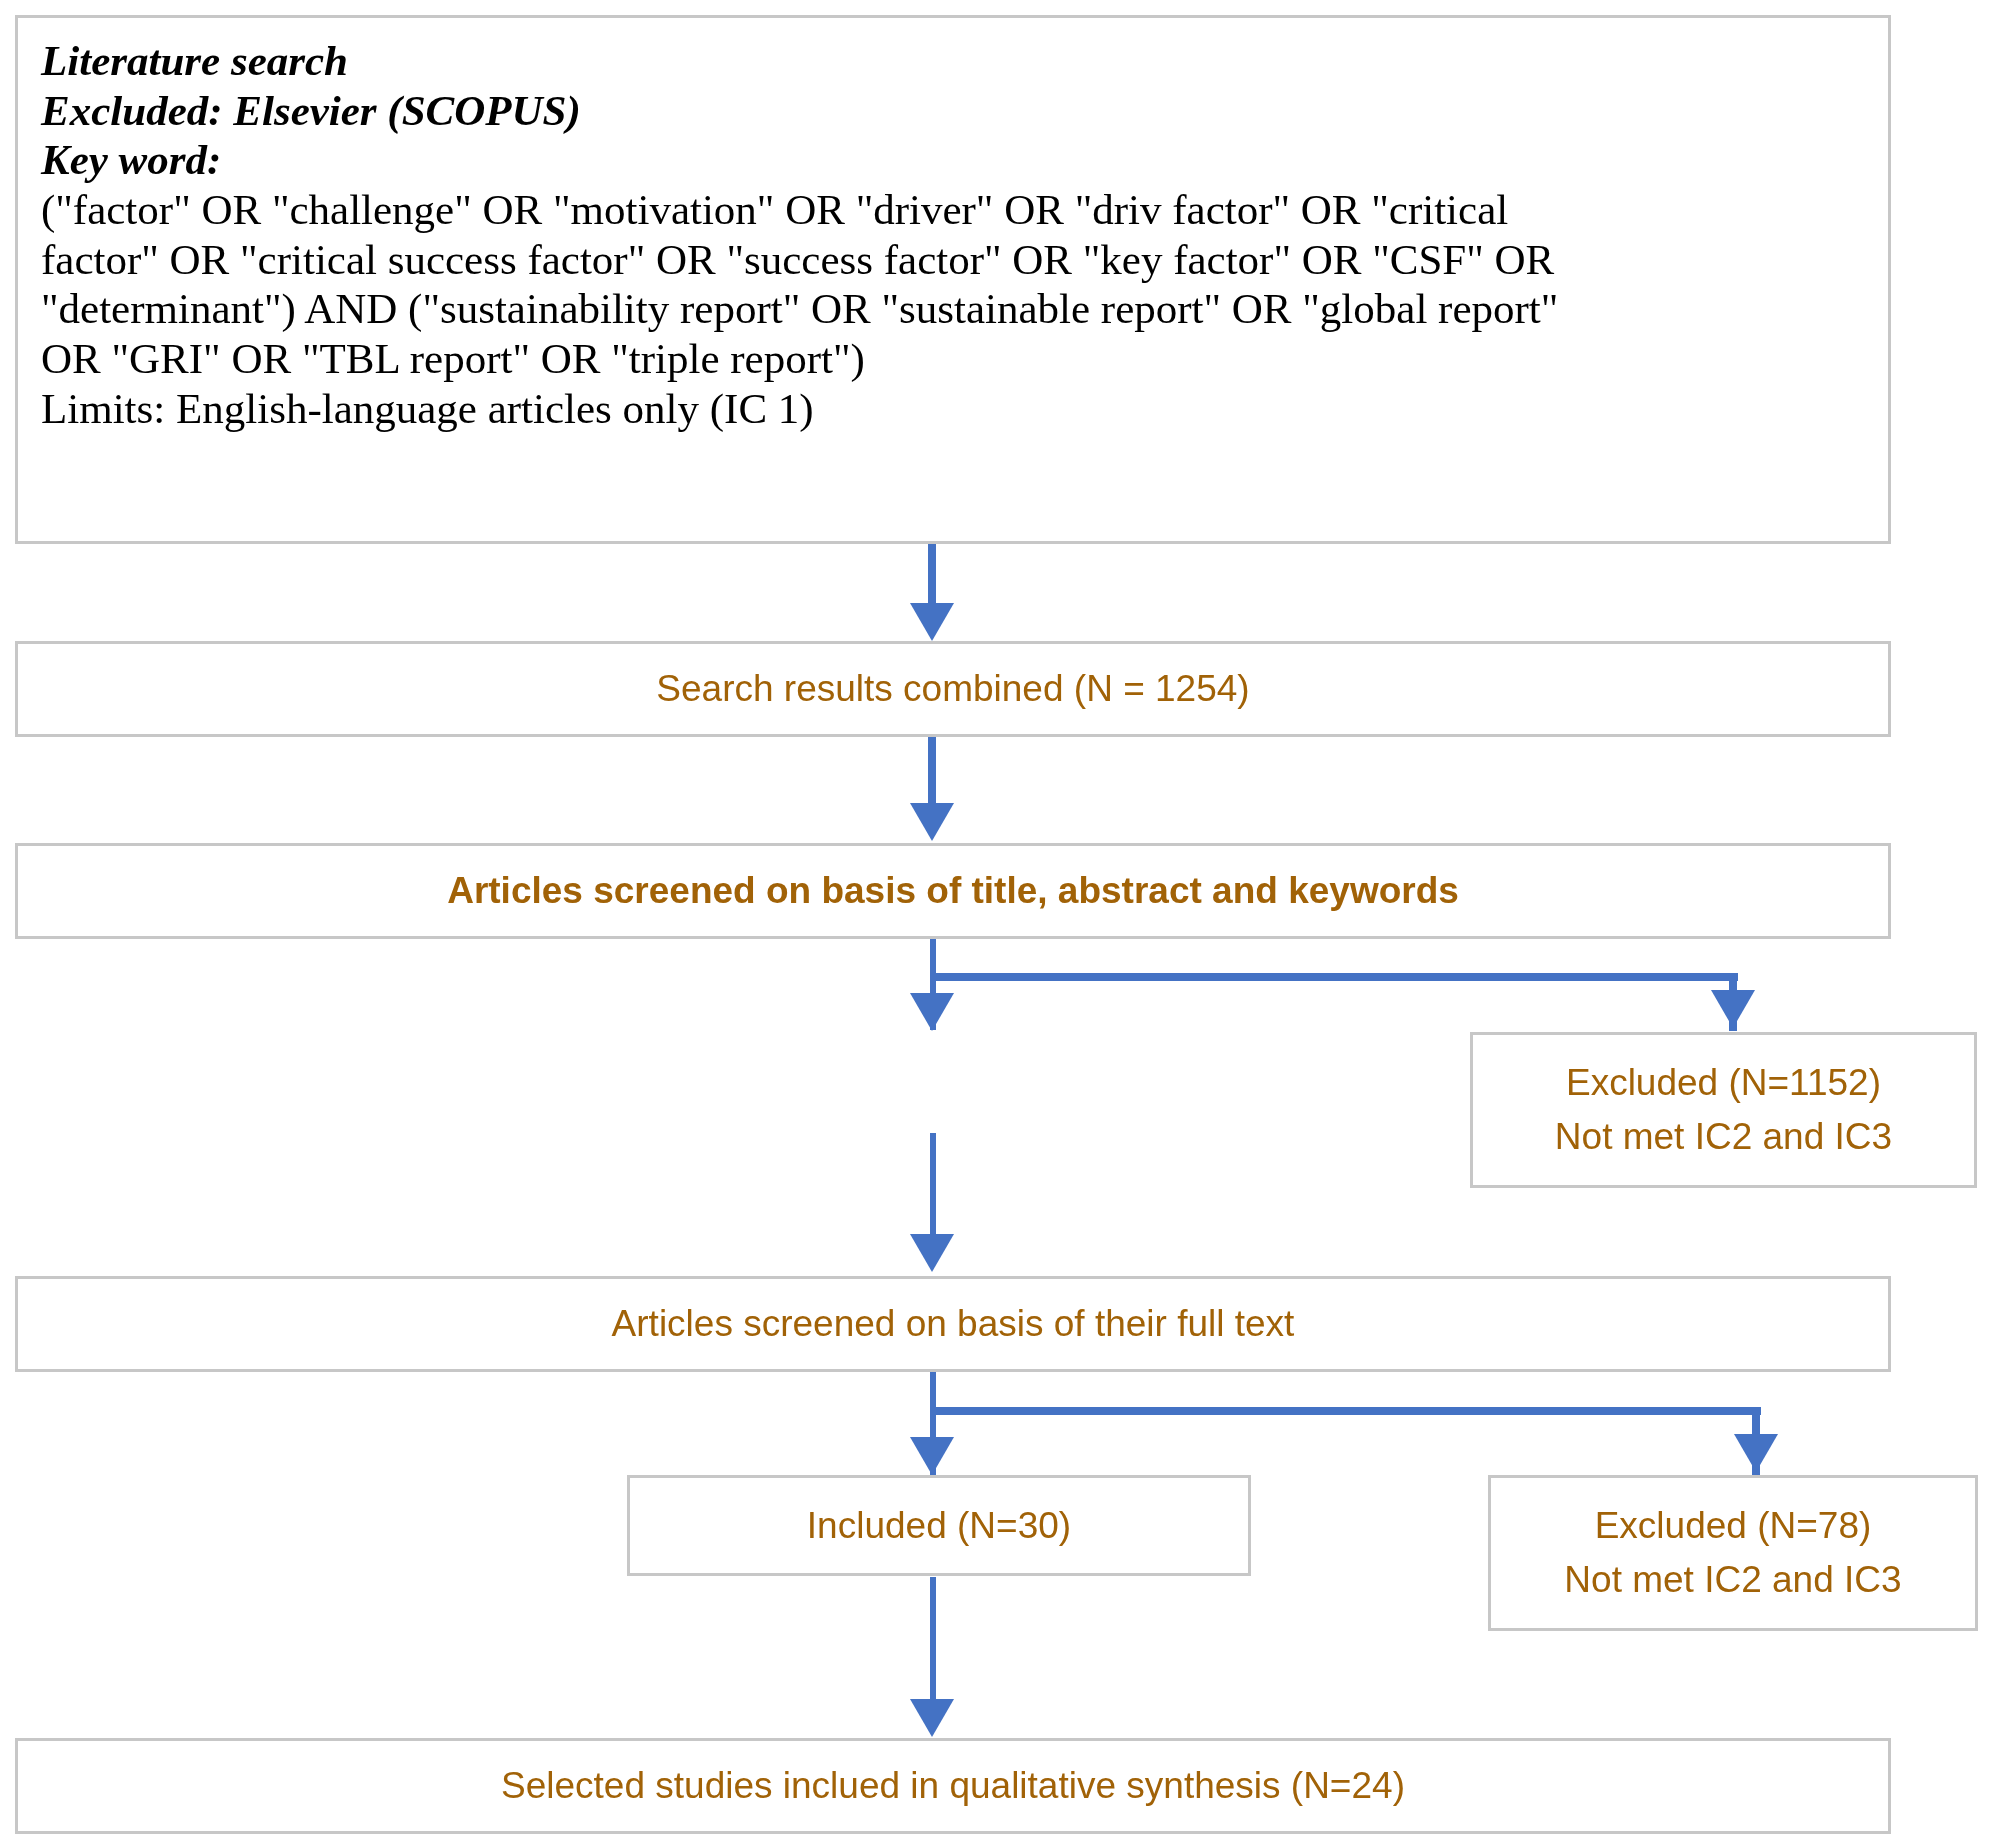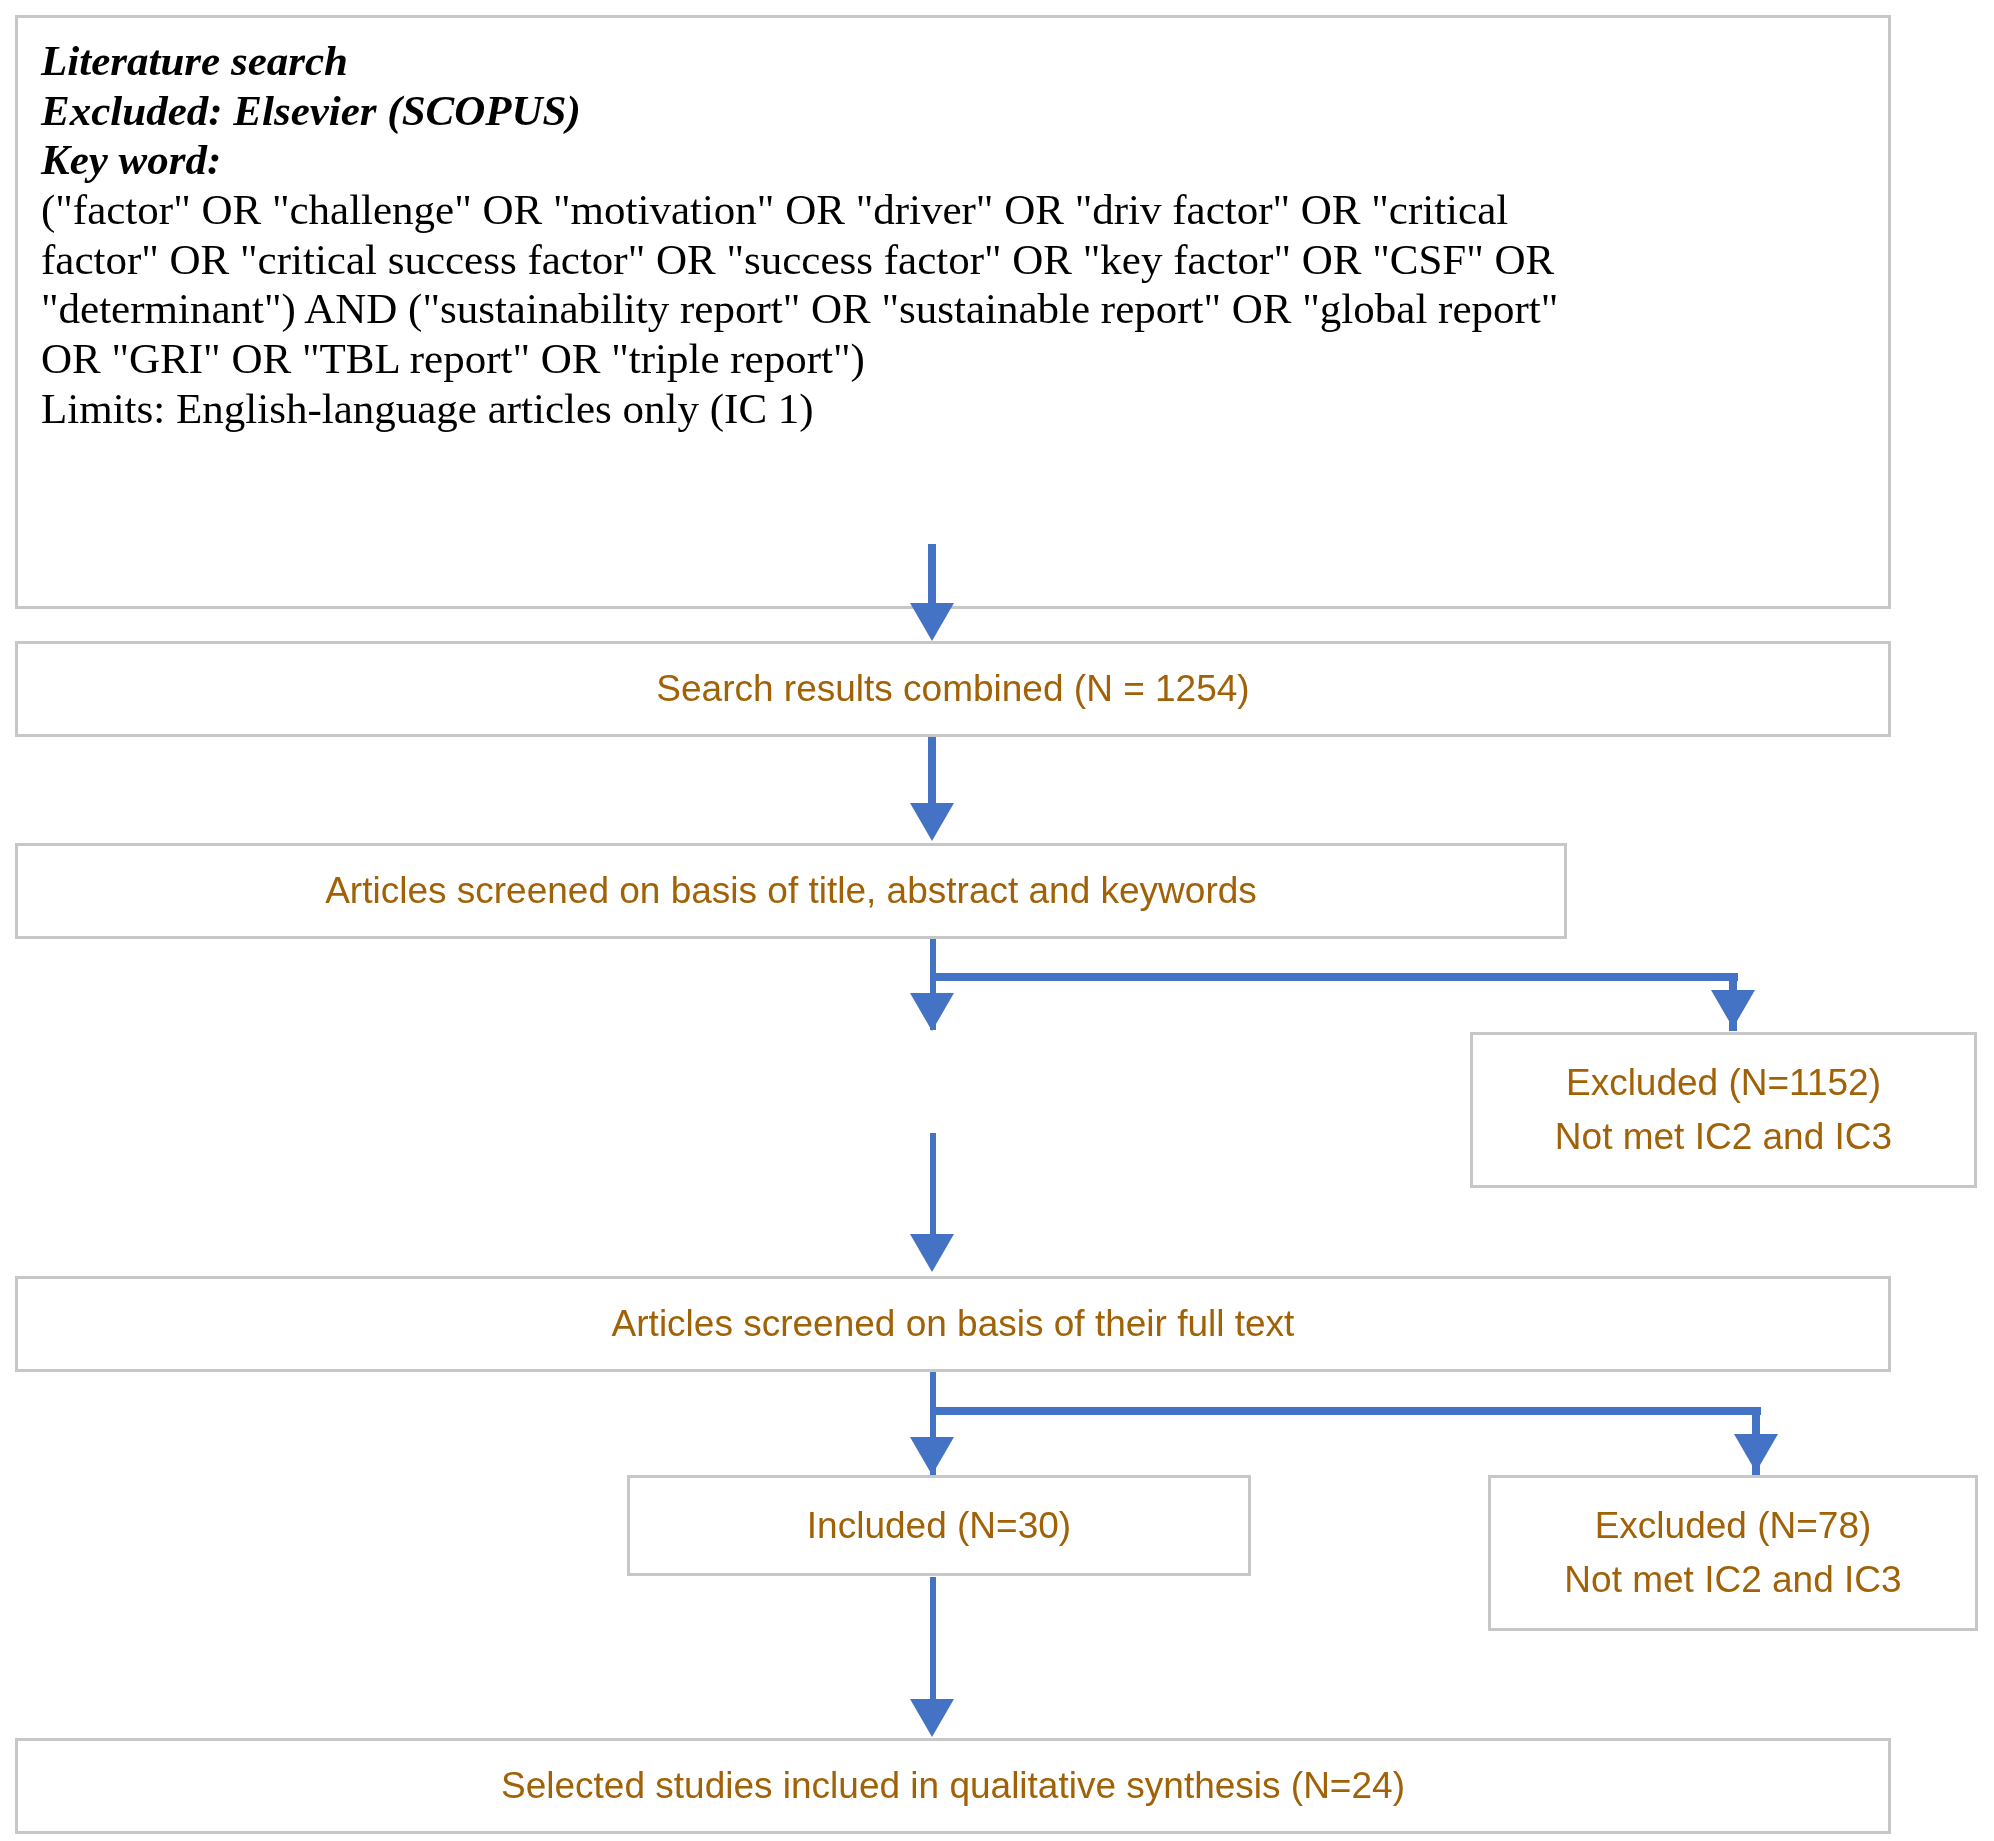--- a/index.html
+++ b/index.html
@@ -33,21 +33,21 @@
     font-size: 37px;
     color: #a16207;
     line-height: 1.45;
     white-space: pre-line;
   }
   
   #search-box {
     left: 15px;
     top: 15px;
     width: 1876px;
-    height: 594px;
+    height: 529px;
     padding: 18px 23px;
   }
   .serif-line {
     font-family: "Liberation Serif", "DejaVu Serif", serif;
     font-size: 43px;
     color: #000000;
     line-height: 1.155;
     white-space: pre-wrap;
   }
   .serif-line.bold-italic {
@@ -91,21 +91,21 @@
   <div class="vline" style="left:928px; top:544px; width:8.2px; height:62px;"></div>
   <div class="arrowhead" style="left:910px; top:603px;"></div>
 
   <div class="box box-center" style="left:15px; top:641px; width:1876px; height:96px;">
     <span class="flow-text">Search results combined (N = 1254)</span>
   </div>
 
   <div class="vline" style="left:928px; top:737px; width:8.2px; height:69px;"></div>
   <div class="arrowhead" style="left:910px; top:803px;"></div>
 
-  <div class="box box-center" style="left:15px; top:843px; width:1552px; height:96px;">
+  <div class="box box-center" style="left:15px; top:843px; width:1876px; height:96px;font-weight:bold;">
     <span class="flow-text">Articles screened on basis of title, abstract and keywords</span>
   </div>
 
   <div class="vline" style="left:930px; top:939px; width:5.5px; height:91px;"></div>
   <div class="arrowhead" style="left:910px; top:993px;"></div>
 
   <div class="hline" style="left:930px; top:973px; width:808px; height:8.2px;"></div>
   <div class="vline" style="left:1729px; top:973px; width:8.2px; height:58px;"></div>
   <div class="arrowhead" style="left:1711px; top:990px;"></div>
 

